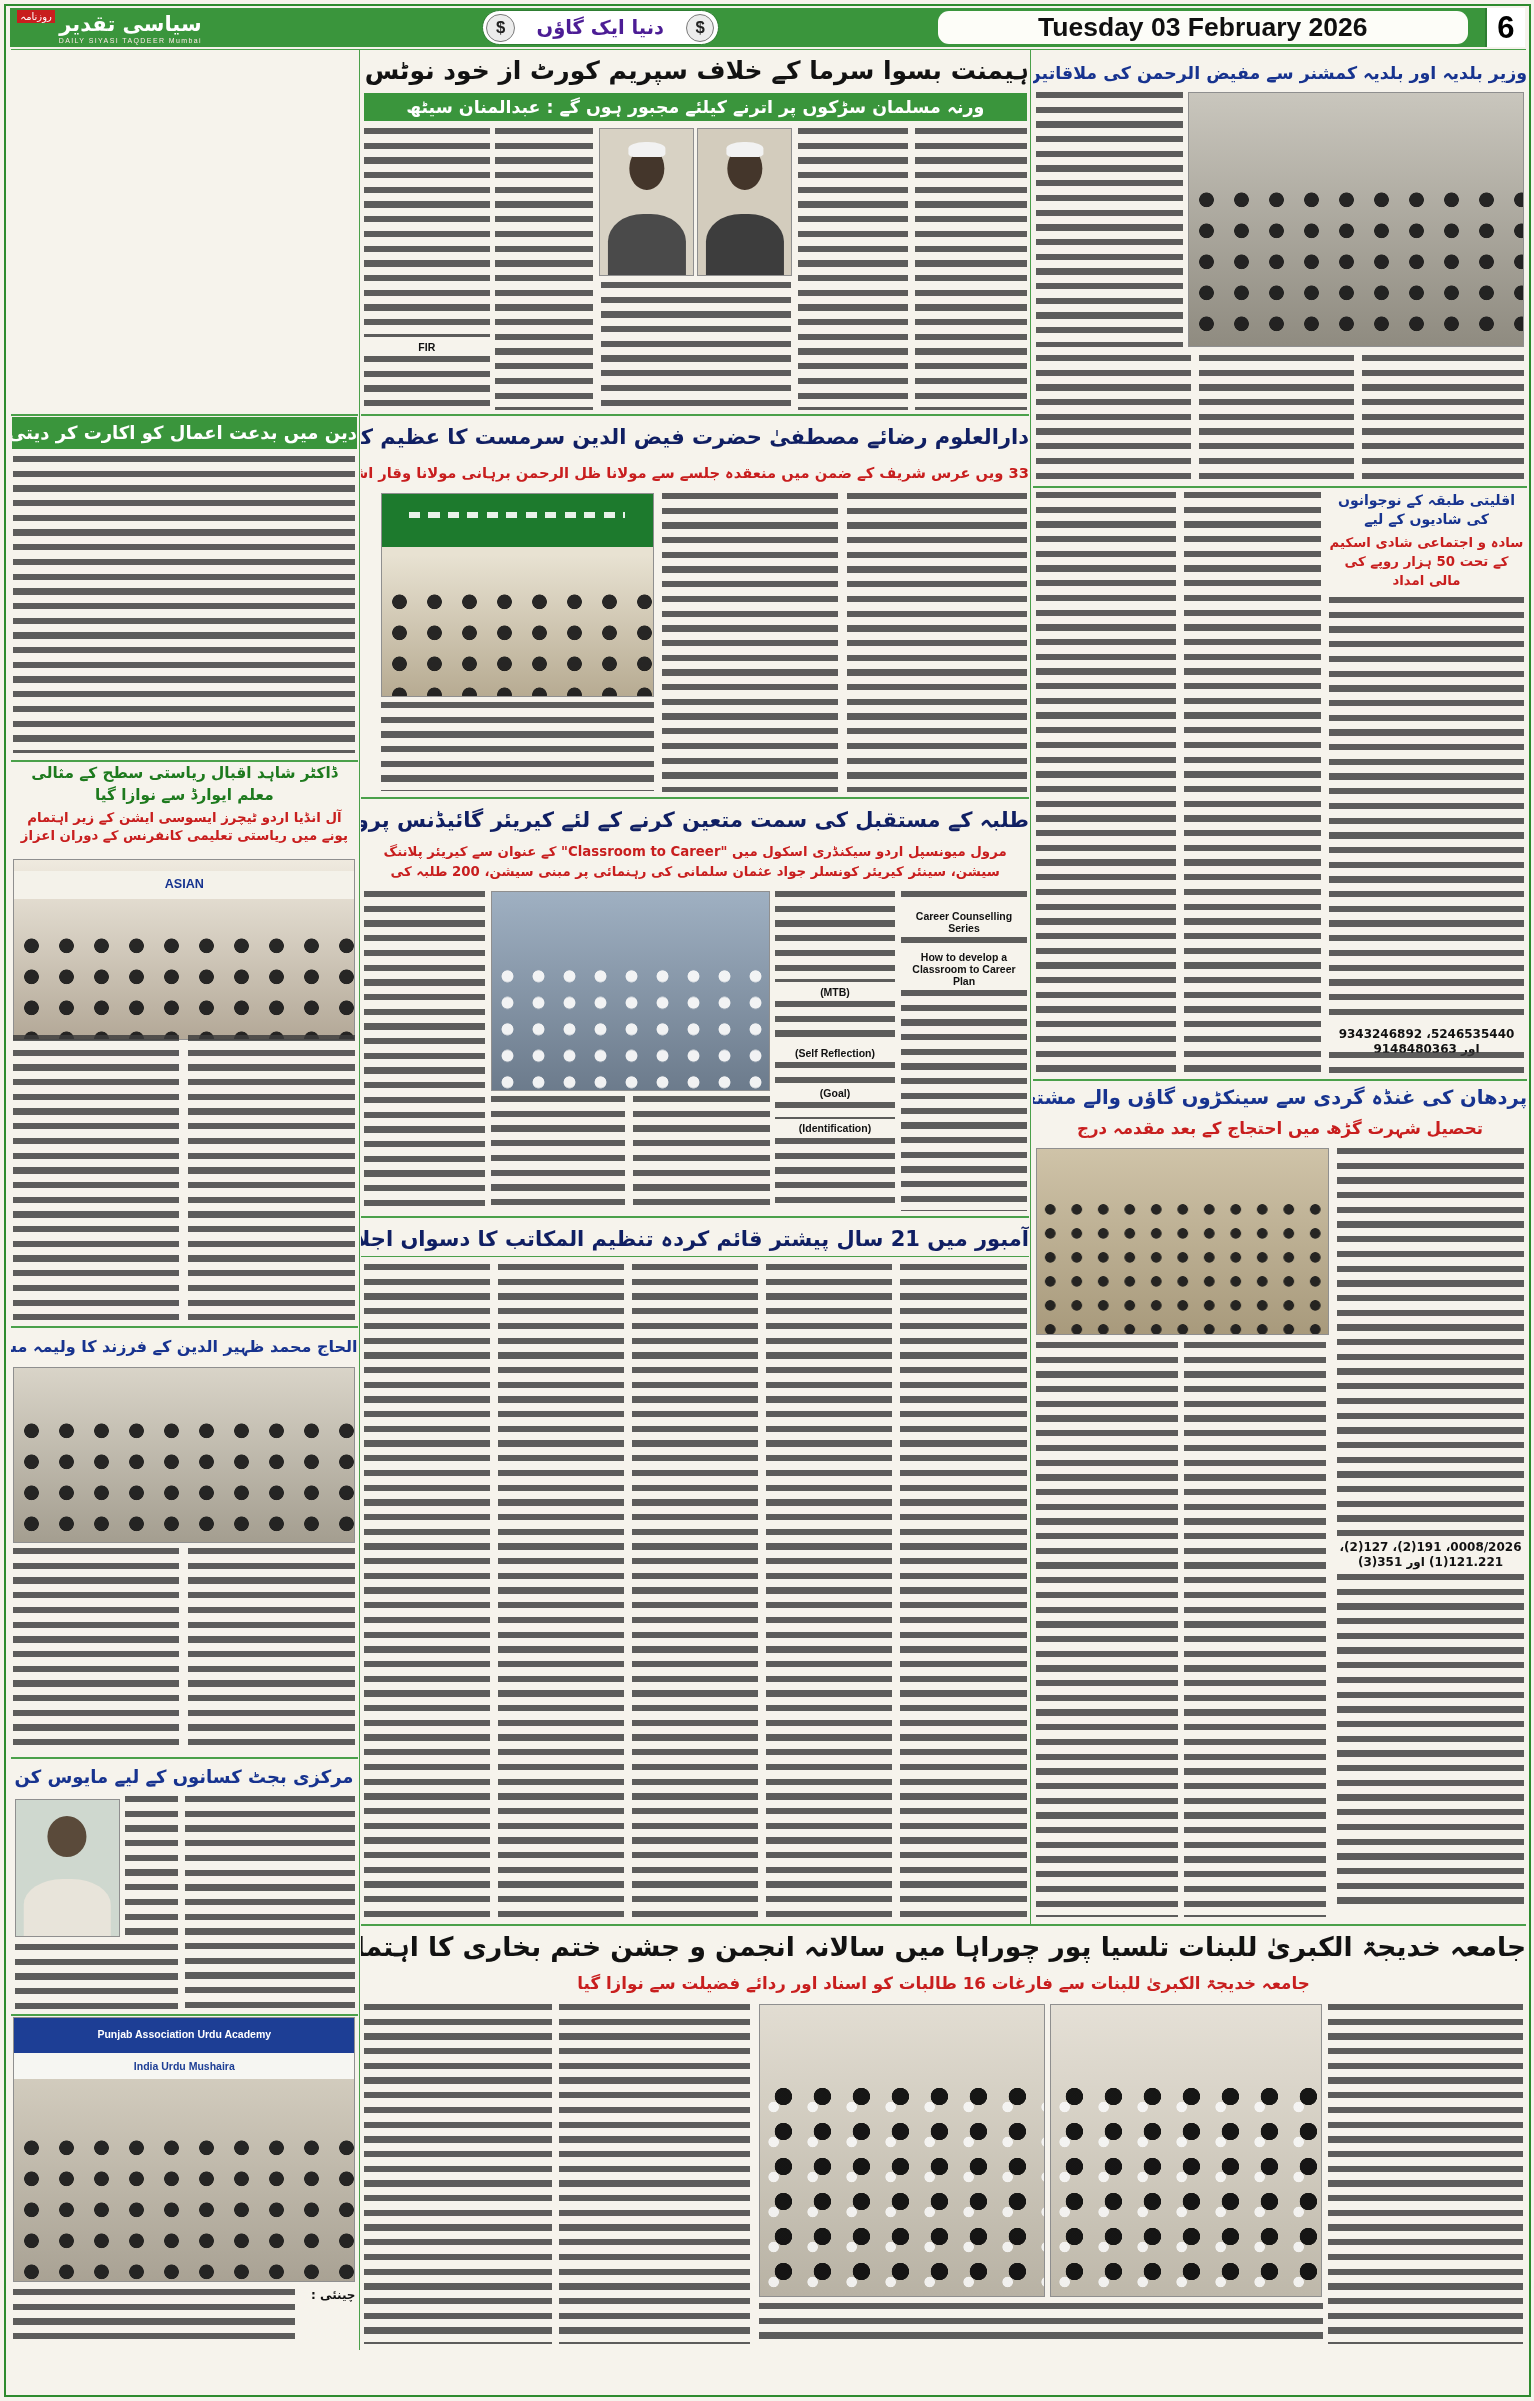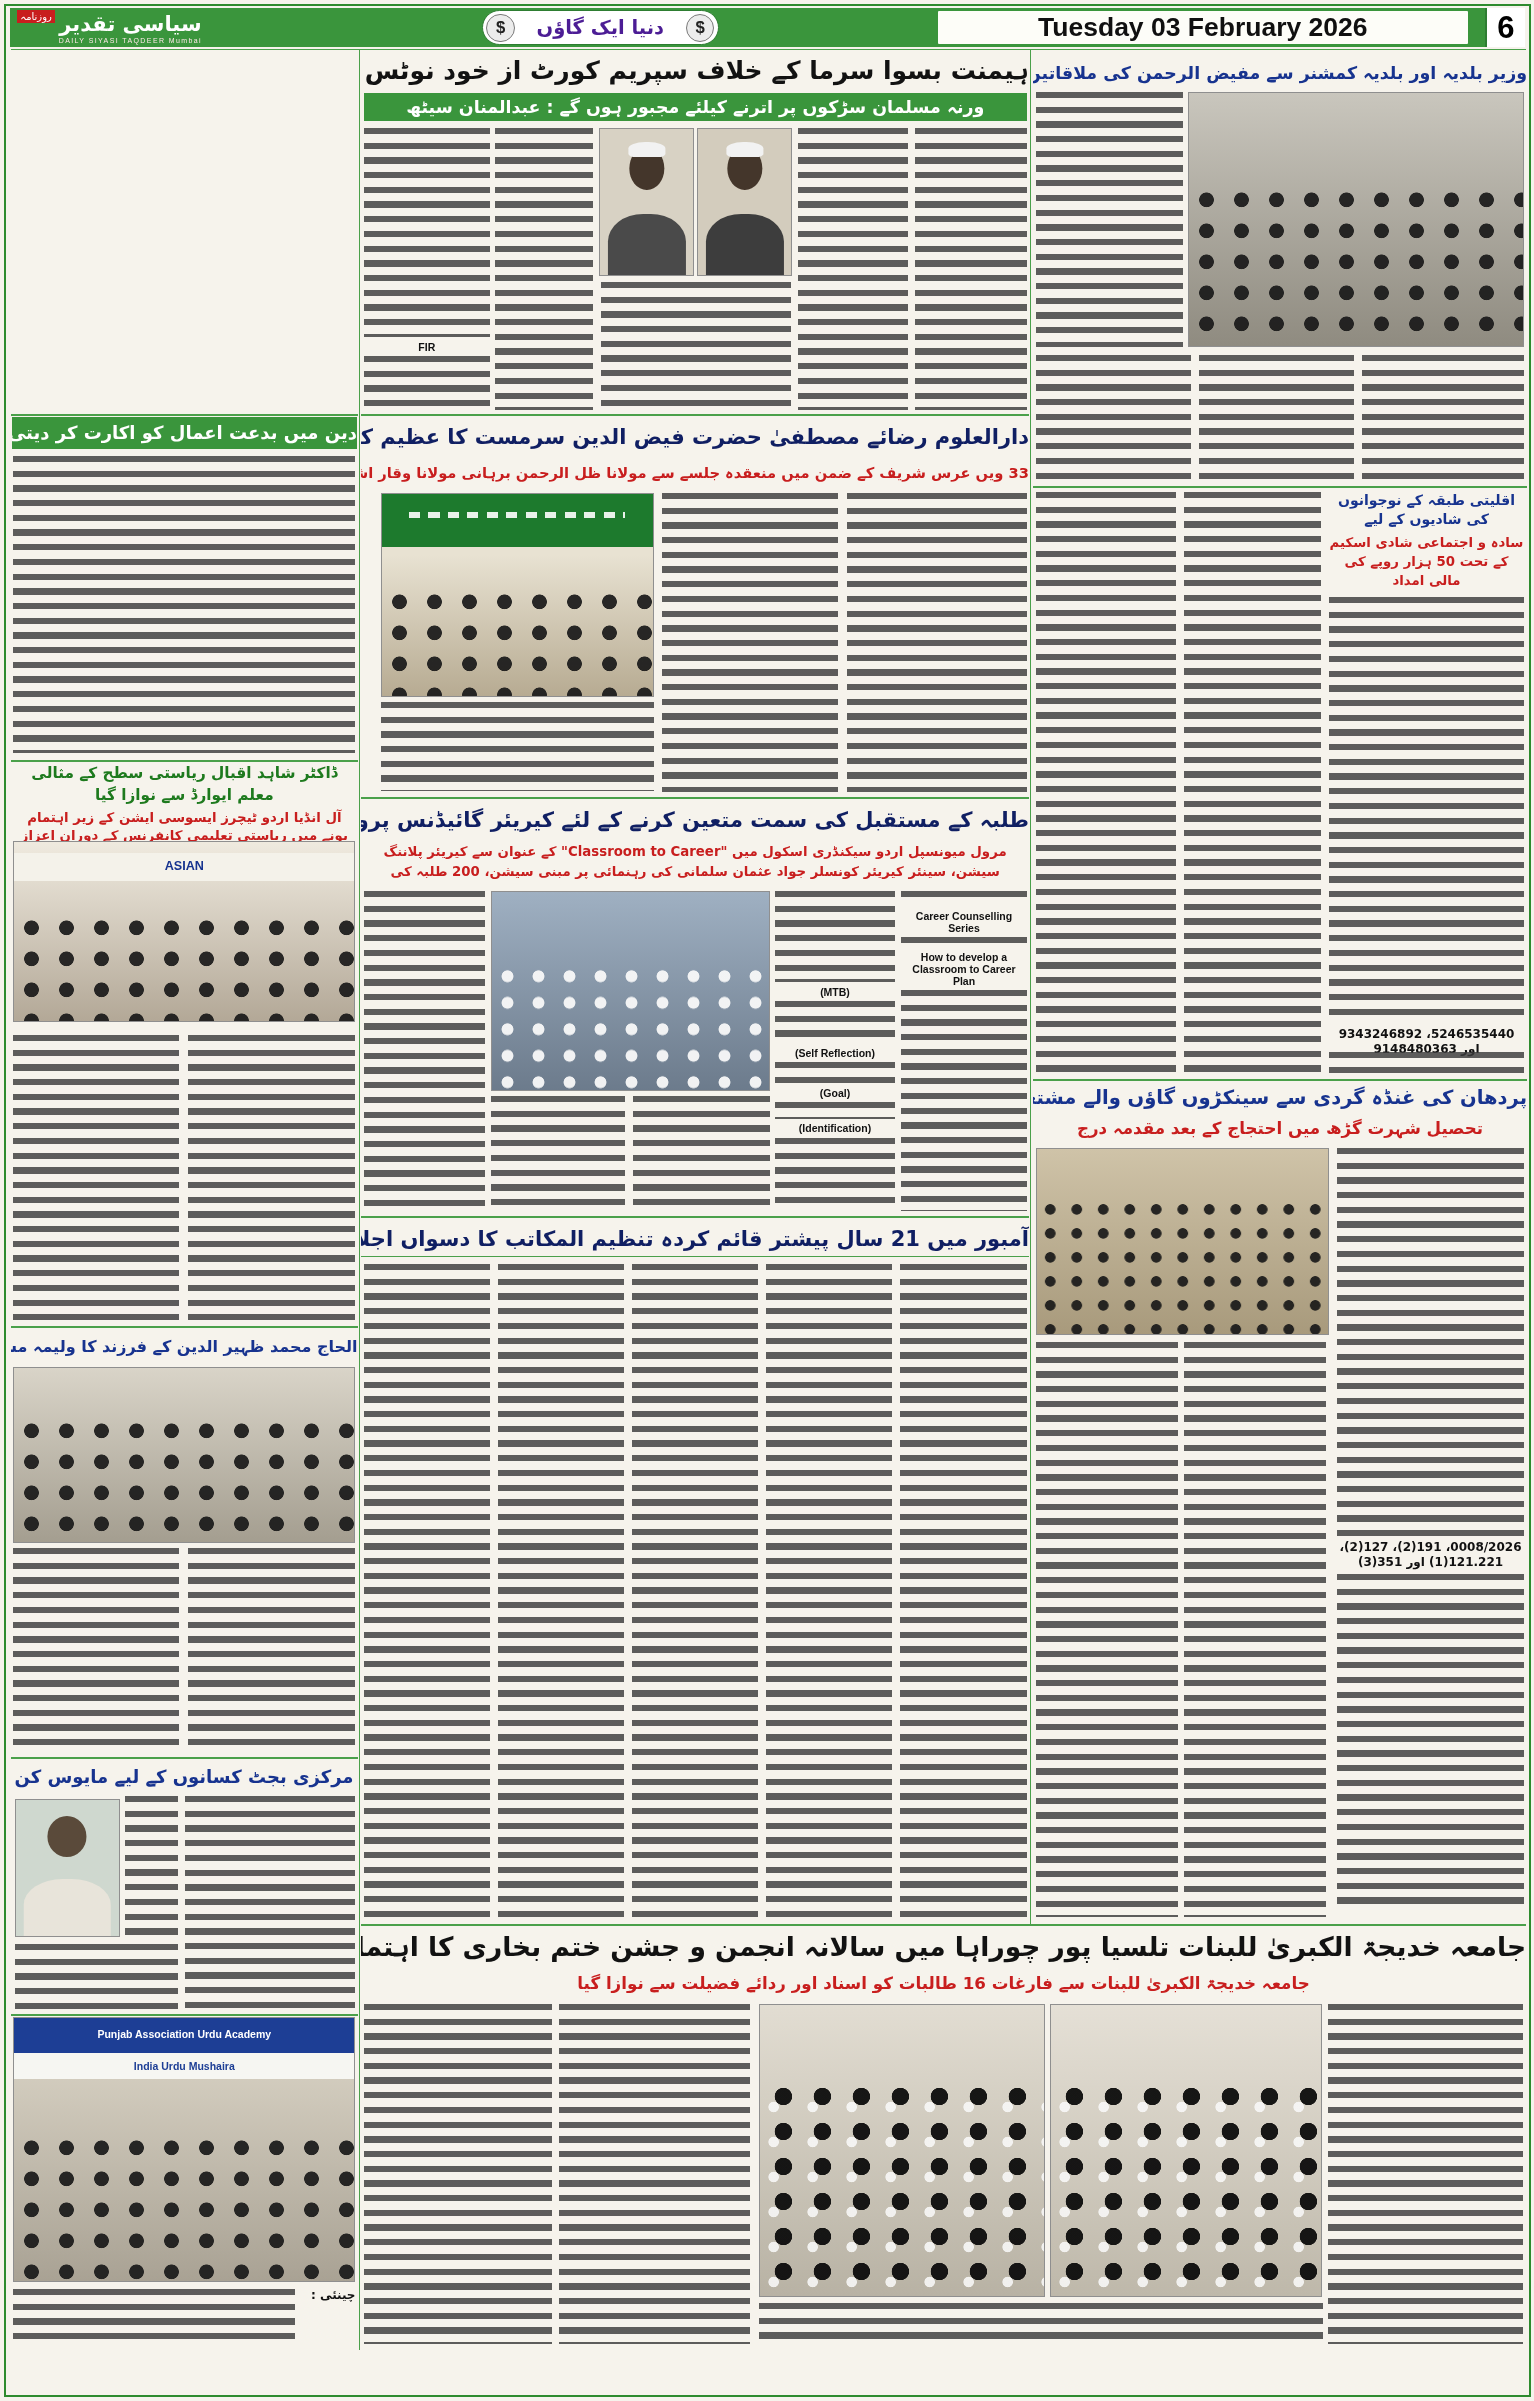--- a/index.html
+++ b/index.html
@@ -11,21 +11,21 @@
   .frame { position:absolute; inset:4.2px; border:2.8px solid #2e8b2e; pointer-events:none; }
 
   .masthead { position:absolute; left:9.8px; top:8.4px; width:1515px; height:39px; background:#3a953c; }
   .masthead > * { position:absolute; }
   .logo-name { font-weight:bold; color:#fff; font-size:21px; line-height:24px; direction:rtl; text-align:center; white-space:nowrap; }
   .logo-sub  { color:#ffe9e9; font-size:7px; letter-spacing:1.4px; text-align:center; font-family:"Liberation Sans",sans-serif; white-space:nowrap; }
   .edition   { background:#c81e1e; color:#fff; font-size:10px; padding:0.7px 3.5px; direction:rtl; }
   .badge { background:#fff; border:1.4px solid #2e7d32; border-radius:18px; display:flex; align-items:center; justify-content:space-between; padding:0 3.5px; box-sizing:border-box; }
   .badge-text { font-size:19.5px; font-weight:bold; color:#4c1d95; direction:rtl; white-space:nowrap; }
   .dollar { width:26.5px; height:26.5px; border-radius:50%; background:#ececec; border:1.4px solid #7a7a7a; color:#222; font-weight:bold; font-size:16.7px; display:flex; align-items:center; justify-content:center; font-family:"Liberation Sans",sans-serif; flex:none; }
-  .date-pill { background:#fdfdf8; border-radius:1px; font-family:"Liberation Sans",sans-serif; font-weight:bold; font-size:26.5px; line-height:33px; text-align:center; color:#101010; }
+  .date-pill { background:#fdfdf8; border-radius:11px; font-family:"Liberation Sans",sans-serif; font-weight:bold; font-size:26.5px; line-height:33px; text-align:center; color:#101010; }
   .page-box { background:#fff; border-left:2.8px solid #2e7d32; font-family:"Liberation Sans",sans-serif; font-weight:bold; font-size:31px; line-height:39px; text-align:center; color:#000; box-sizing:border-box; }
 
   .art { position:absolute; }
   .art > * { position:absolute; box-sizing:border-box; }
 
   .hl { font-weight:bold; text-align:center; direction:rtl; overflow:hidden; }
   .hl-blue  { color:#17338f; }
   .hl-navy  { color:#101f63; }
   .hl-green { color:#1e7a1e; }
   .hl-black { color:#121212; }
@@ -208,21 +208,21 @@
     <div class="ft" style="left:2.8px;top:46px;width:126px;height:653px;"></div>
     <div class="ft" style="left:137px;top:46px;width:126px;height:653px;"></div>
     <div class="ft" style="left:271px;top:46px;width:126px;height:653px;"></div>
     <div class="ft" style="left:405px;top:46px;width:126px;height:653px;"></div>
     <div class="ft" style="left:539px;top:46px;width:127px;height:653px;"></div>
   </section>
 
   <section class="art" style="left:10.5px;top:762px;width:347px;height:564px;">
     <div class="hl hl-green" style="left:1.4px;top:1.4px;width:345px;height:45px;font-size:15.3px;line-height:21.6px;">ڈاکٹر شاہد اقبال ریاستی سطح کے مثالی معلم ایوارڈ سے نوازا گیا</div>
     <div class="sub-red" style="left:1.4px;top:47px;width:345px;height:36px;font-size:13.3px;line-height:18px;">آل انڈیا اردو ٹیچرز ایسوسی ایشن کے زیر اہتمام پونے میں ریاستی تعلیمی کانفرنس کے دوران اعزاز</div>
-    <div class="photo" style="left:2.8px;top:79px;width:342px;height:181px;background:linear-gradient(#efeadf,#b3a897);">
+    <div class="photo" style="left:2.8px;top:97px;width:342px;height:181px;background:linear-gradient(#efeadf,#b3a897);">
       <div class="pbanner" style="top:6%;height:16%;background:#f4f2ea;color:#16338f;font-family:'Liberation Sans',sans-serif;font-size:12.6px;line-height:26.5px;">ASIAN</div>
       <div class="heads heads-dark" style="height:58%;"></div>
     </div>
     <div class="ft" style="left:2.8px;top:273px;width:166px;height:285px;"></div>
     <div class="ft" style="left:177px;top:273px;width:167px;height:285px;"></div>
   </section>
 
   <section class="art" style="left:10.5px;top:1329px;width:347px;height:427px;">
     <div class="hl hl-blue one" style="left:0;top:1.4px;width:100%;height:33px;font-size:16px;line-height:33px;">الحاج محمد ظہیر الدین کے فرزند کا ولیمہ مسنونہ</div>
     <div class="photo" style="left:2.8px;top:38px;width:342px;height:176px;background:linear-gradient(#d9d4c8,#a49e90);">

